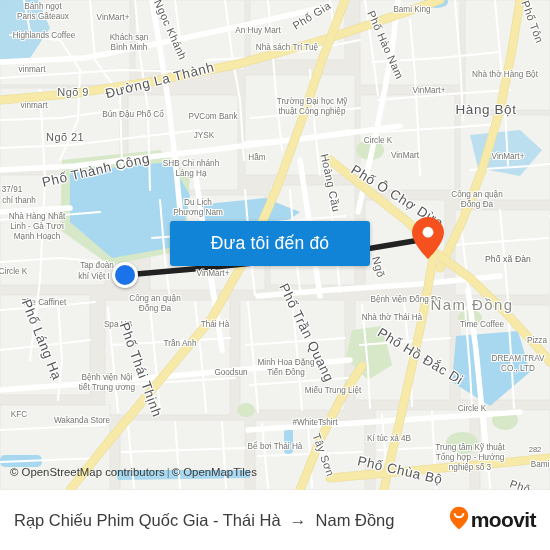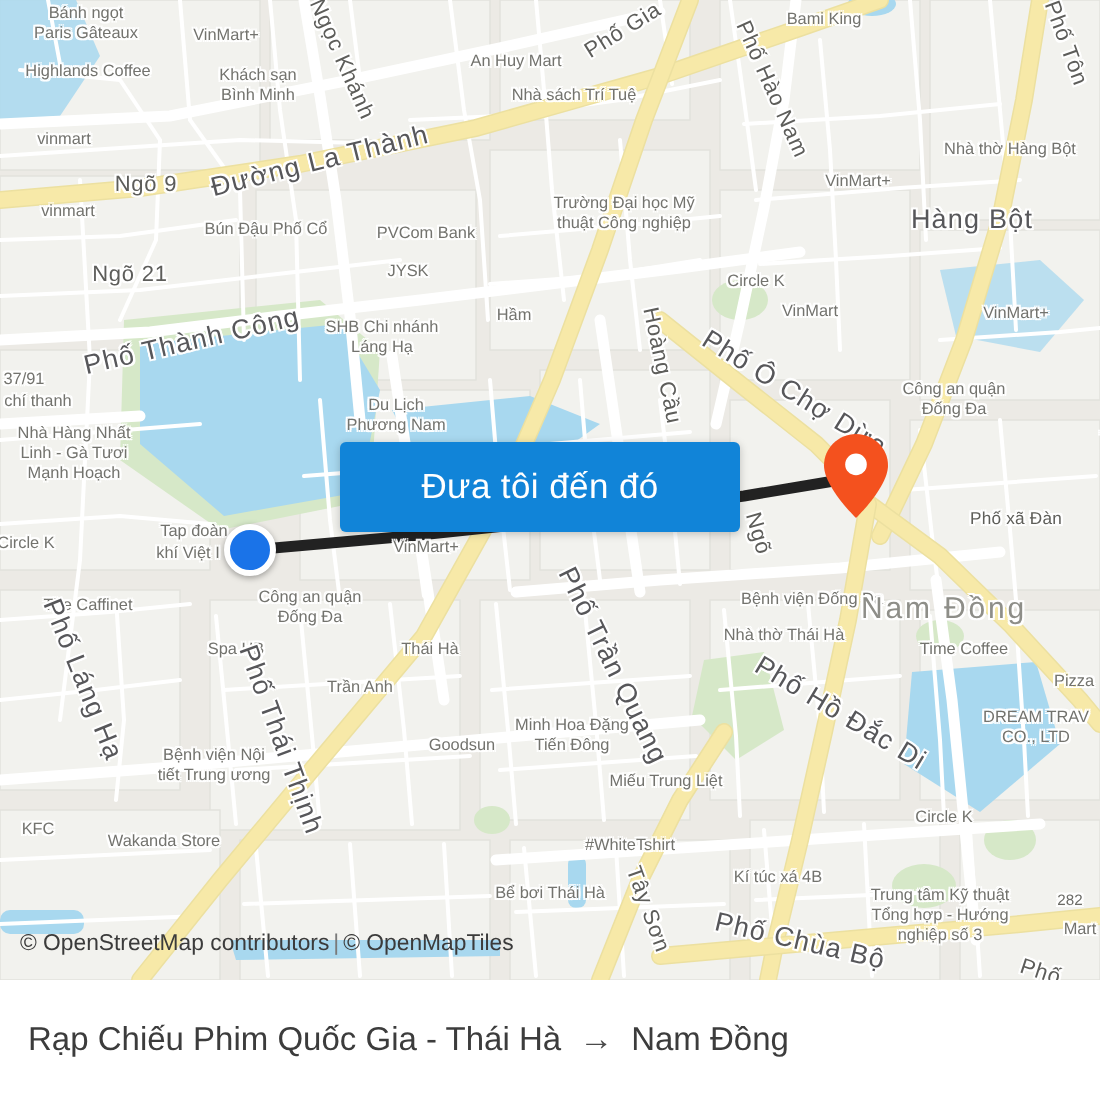--- a/index.html
+++ b/index.html
@@ -401,21 +401,21 @@
         <div class="lbl poi" style="left: 333px; top: 391px;">Miếu Trung Liệt</div>
         <div class="lbl poi" style="left: 19px; top: 415px;">KFC</div>
         <div class="lbl poi" style="left: 472px; top: 409px;">Circle K</div>
         <div class="lbl poi" style="left: 315px; top: 423px;">#WhiteTshirt</div>
         <div class="lbl poi" style="left: 82px; top: 421px;">Wakanda Store</div>
         <div class="lbl poi" style="left: 389px; top: 439px;">Kí túc xá 4B</div>
         <div class="lbl poi" style="left: 275px; top: 447px;">Bể bơi Thái Hà</div>
         <div class="lbl poi" style="left: 470px; top: 458px;">Trung tâm Kỹ thuật
 Tổng hợp - Hướng
 nghiệp số 3</div>
-        <div class="lbl poi" style="left: 540px; top: 465px;">Mart</div>
+        <div class="lbl poi" style="left: 540px; top: 465px;">Bami</div>
         <div class="lbl tiny" style="left: 535px; top: 450px;">282</div>
         <div class="lbl mid" style="left: 170px; top: 30px; transform: translate(-50%, -50%) rotate(66deg);">Ngọc Khánh</div>
         <div class="lbl mid" style="left: 312px; top: 16px; transform: translate(-50%, -50%) rotate(-32deg);">Phố Gia</div>
         <div class="lbl mid" style="left: 385px; top: 45px; transform: translate(-50%, -50%) rotate(66deg);">Phố Hào Nam</div>
         <div class="lbl mid" style="left: 532px; top: 22px; transform: translate(-50%, -50%) rotate(70deg);">Phố Tôn</div>
         <div class="lbl major" style="left: 160px; top: 81px; transform: translate(-50%, -50%) rotate(-14deg);">Đường La Thành</div>
         <div class="lbl major" style="left: 468px; top: 110px; transform: translate(-50%, -50%) rotate(0deg); padding-left: 36px;">Hàng Bột</div>
         <div class="lbl major" style="left: 96px; top: 171px; transform: translate(-50%, -50%) rotate(-13deg);">Phố Thành Công</div>
         <div class="lbl major" style="left: 397px; top: 197px; transform: translate(-50%, -50%) rotate(32deg);">Phố Ô Chợ Dừa</div>
         <div class="lbl mid" style="left: 330px; top: 183px; transform: translate(-50%, -50%) rotate(78deg);">Hoàng Cầu</div>
@@ -444,14 +444,23 @@
       <span>© OpenStreetMap contributors</span><span class="sep">|</span><span>© OpenMapTiles</span>
     </div>
   </div>
 
   <div id="footer">
     <div id="trip-summary">
       <span>Rạp Chiếu Phim Quốc Gia - Thái Hà</span>
       <span class="arrow">→</span>
       <span>Nam Đồng</span>
     </div>
+    <div id="brand-logo">
+      <span>
+        <svg width="20" height="24" viewBox="0 0 20 24">
+          <path d="M10,0.8 C4.9,0.8 0.8,4.9 0.8,10 C0.8,16.3 10,23.4 10,23.4 C10,23.4 19.2,16.3 19.2,10 C19.2,4.9 15.1,0.8 10,0.8 Z" fill="#FF6D00"></path>
+          <path d="M5.6,8 A4.6,4.6 0 0 0 14.4,8" stroke="#ffffff" stroke-width="1.9" fill="none" stroke-linecap="round"></path>
+        </svg>
+      </span>
+      <span class="wordmark">moovit</span>
+    </div>
   </div>
 </div>
 
 </body></html>

